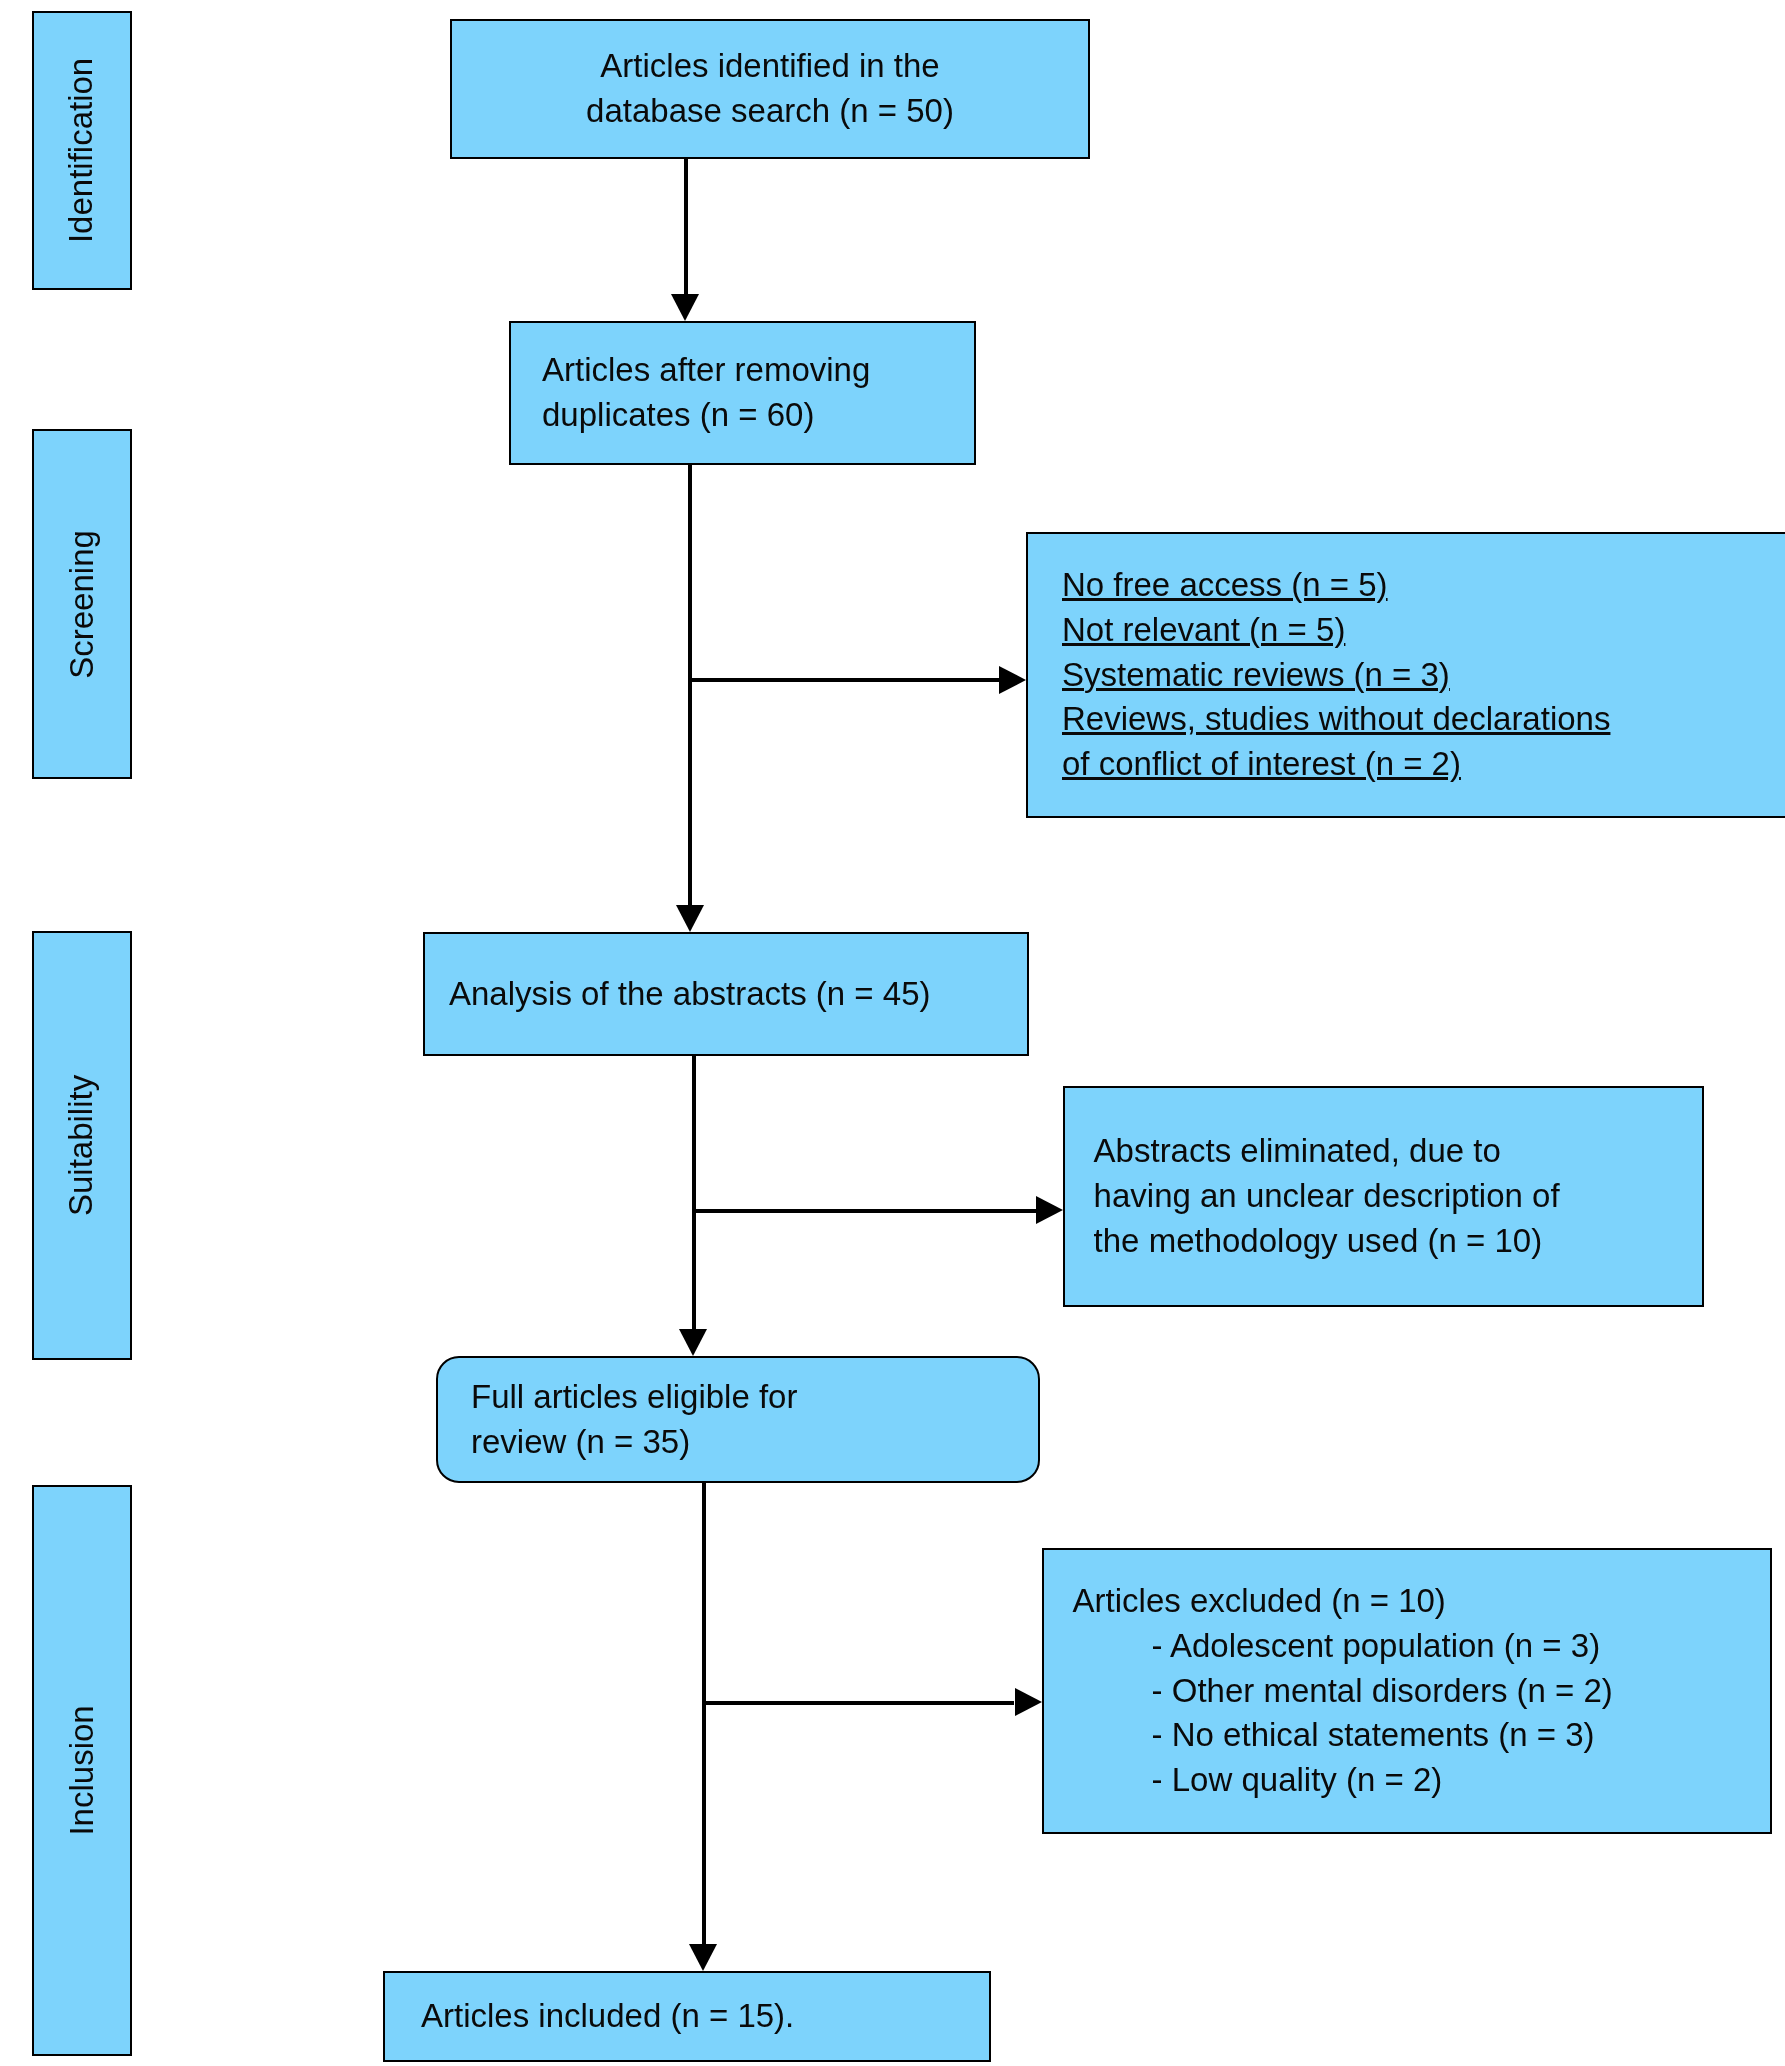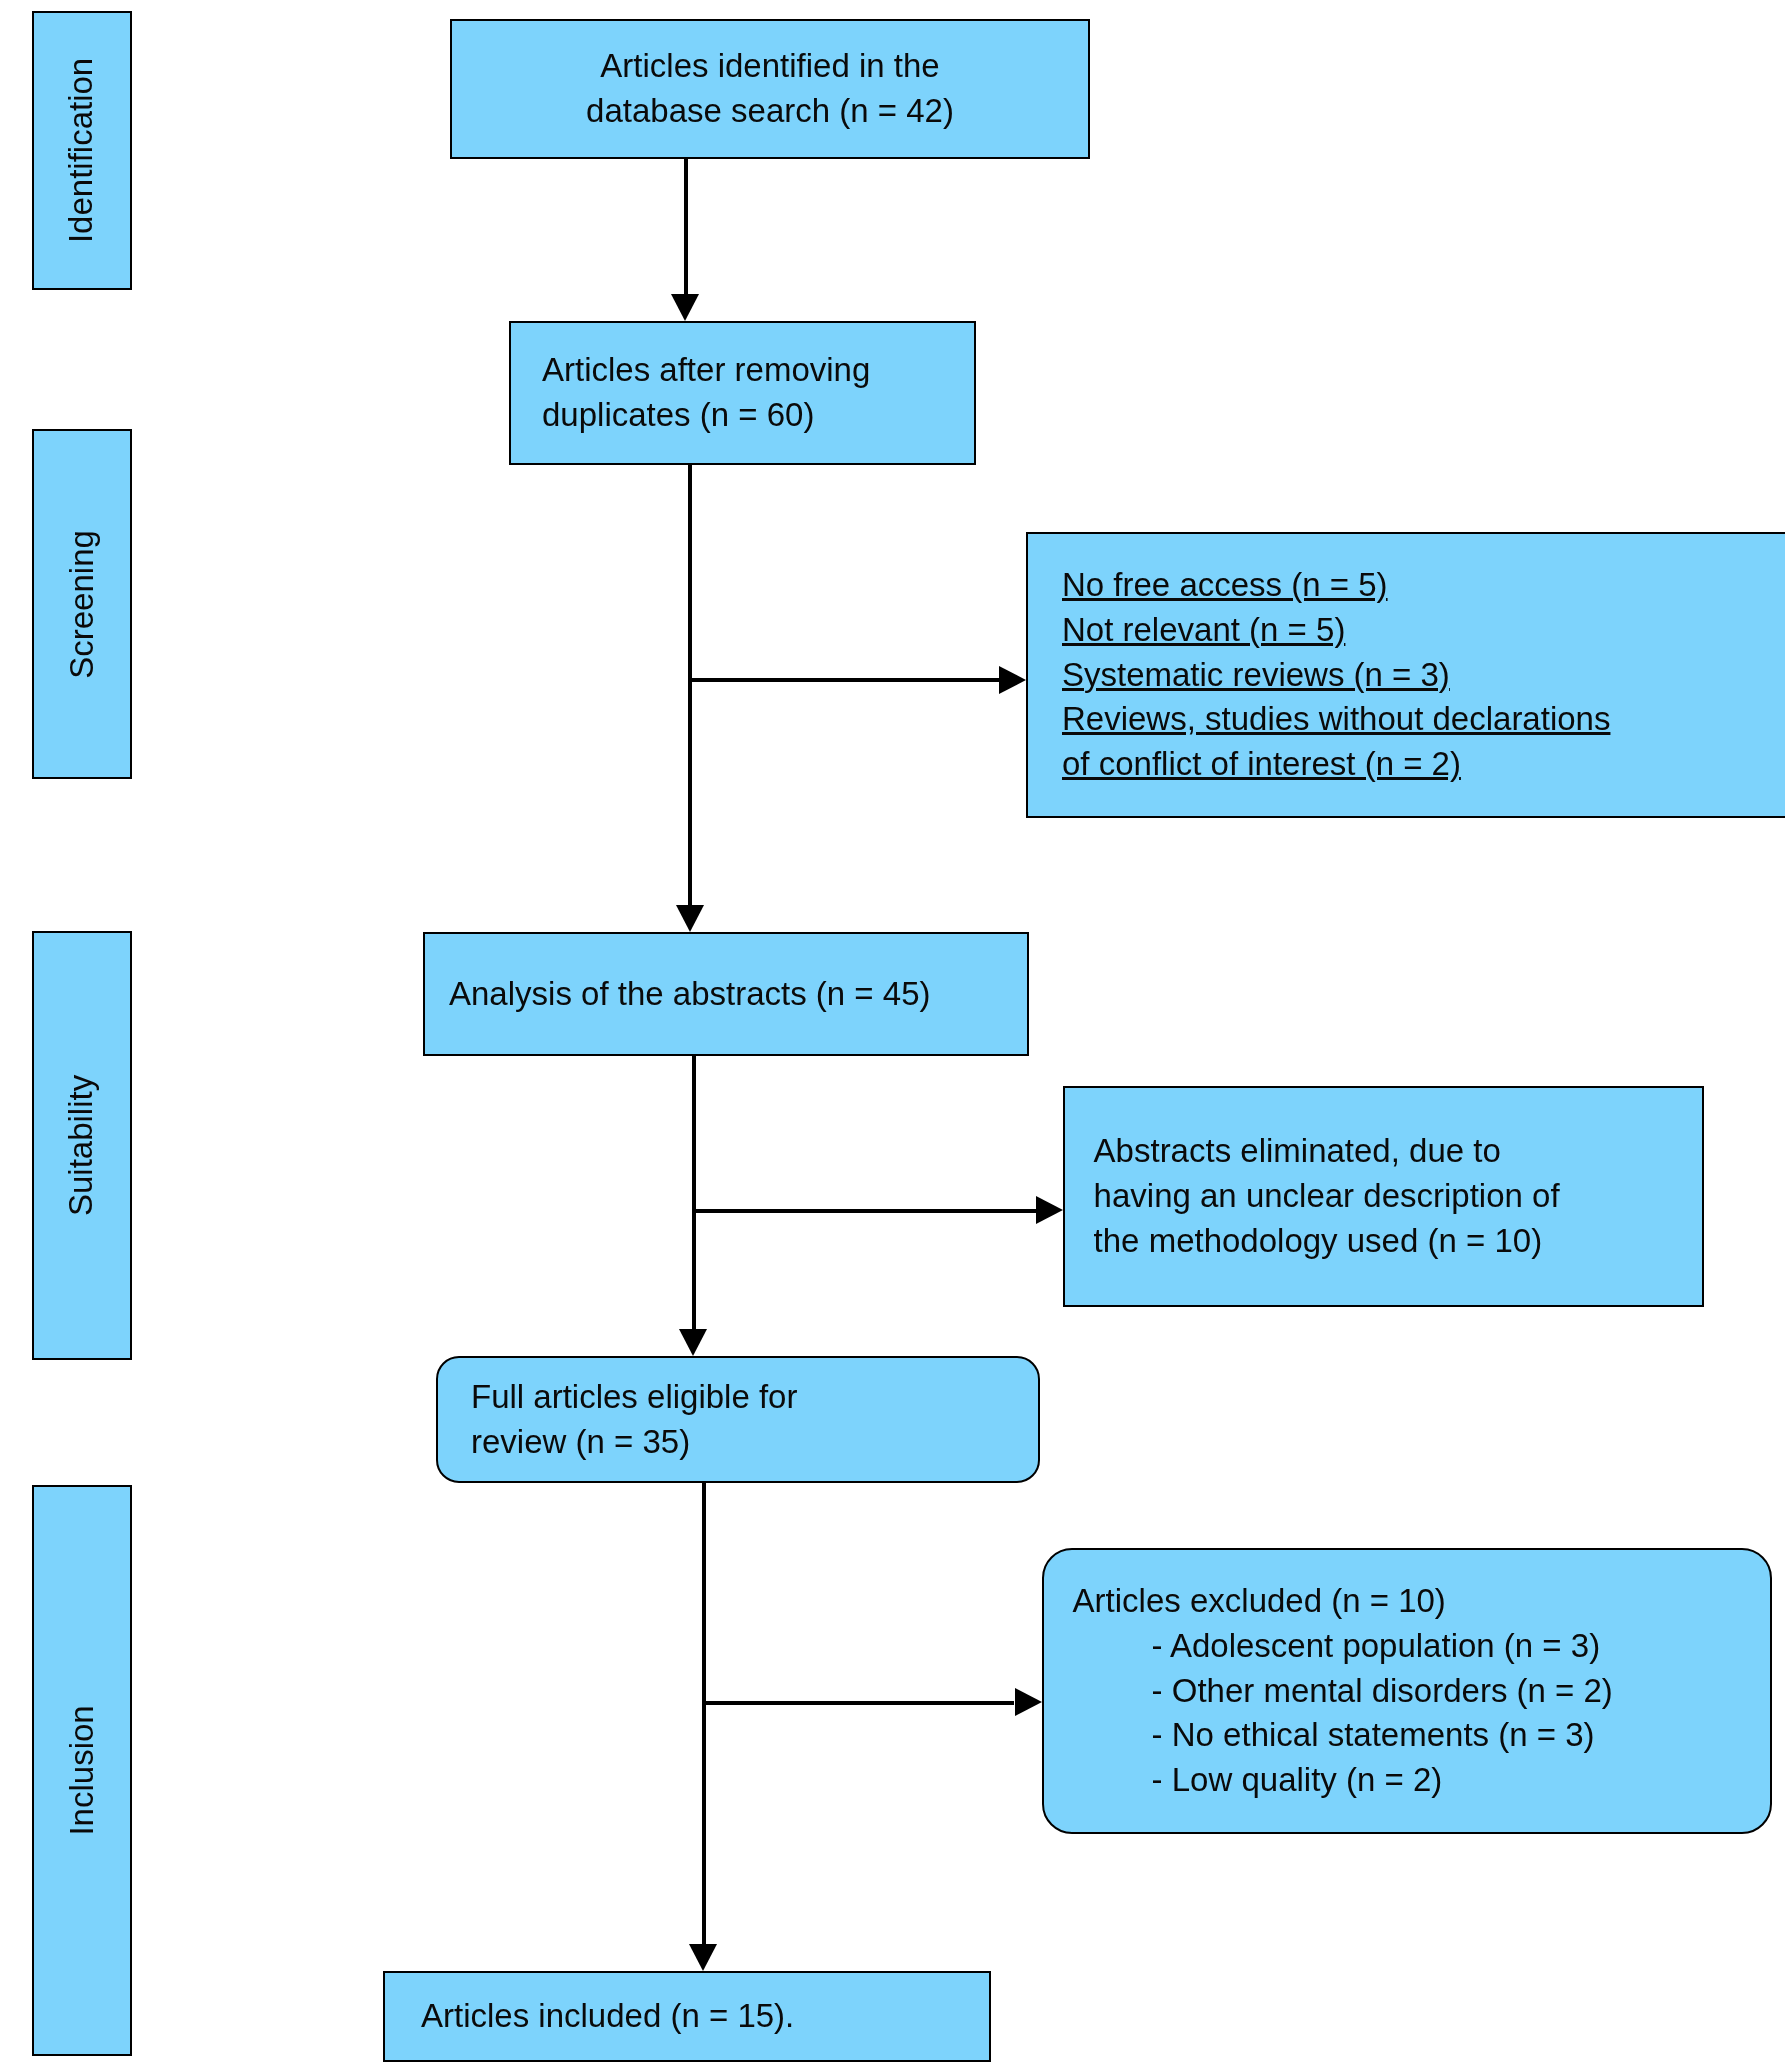--- a/index.html
+++ b/index.html
@@ -47,21 +47,21 @@
   .node .line { white-space: nowrap; }
   .centered { text-align: center; }
   .indent { padding-left: 79px; }
 
   #node-identified          { left: 450px;  top: 18.6px;   width: 640px;  height: 140px; }
   #node-duplicates          { left: 509px;  top: 321px;  width: 467px;  height: 144px; padding-left: 31px; }
   #node-screening-excluded  { left: 1026px; top: 532px;  width: 829px;  height: 286px; padding-left: 34px; text-decoration: underline; }
   #node-abstracts           { left: 423px;  top: 932px; width: 606px;  height: 124px; padding-left: 24px; }
   #node-abstracts-eliminated{ left: 1063px; top: 1086px; width: 641px;  height: 221px; padding-left: 28.6px; justify-content: center; }
   #node-full-articles       { left: 436px;  top: 1356px; width: 604px;  height: 127px; padding-left: 33px; border-radius: 23px; }
-  #node-articles-excluded   { left: 1042px; top: 1548px; width: 730px; height: 286px; padding-left: 28.6px; border-radius: 30px; }
+  #node-articles-excluded   { left: 1042px; top: 1548px; width: 730px; height: 286px; padding-left: 28.6px; }
   #node-included            { left: 383px;  top: 1971px; width: 608px;  height: 91px; padding-left: 36px; }
 
   
   .vline { position: absolute; width: 3.6px; background: #000000; }
   .hline { position: absolute; height: 3.6px; background: #000000; }
   .arrow-down {
     position: absolute; width: 0; height: 0;
     border-left: 14.3px solid transparent;
     border-right: 14.3px solid transparent;
     border-top: 27px solid #000000;
@@ -104,21 +104,21 @@
   </div>
   <div class="box stage" id="stage-suitability">
     <span class="vtext">Suitability</span>
   </div>
   <div class="box stage" id="stage-inclusion">
     <span class="vtext">Inclusion</span>
   </div>
 
   <div class="box node centered" id="node-identified">
     <div class="line">Articles identified in the</div>
-    <div class="line">database search (n = 42)</div>
+    <div class="line">database search (n = 50)</div>
   </div>
 
   <div class="box node" id="node-duplicates">
     <div class="line">Articles after removing</div>
     <div class="line">duplicates (n = 60)</div>
   </div>
 
   <div class="box node" id="node-screening-excluded">
     <div class="line">No free access (n = 5)</div>
     <div class="line">Not relevant (n = 5)</div>

